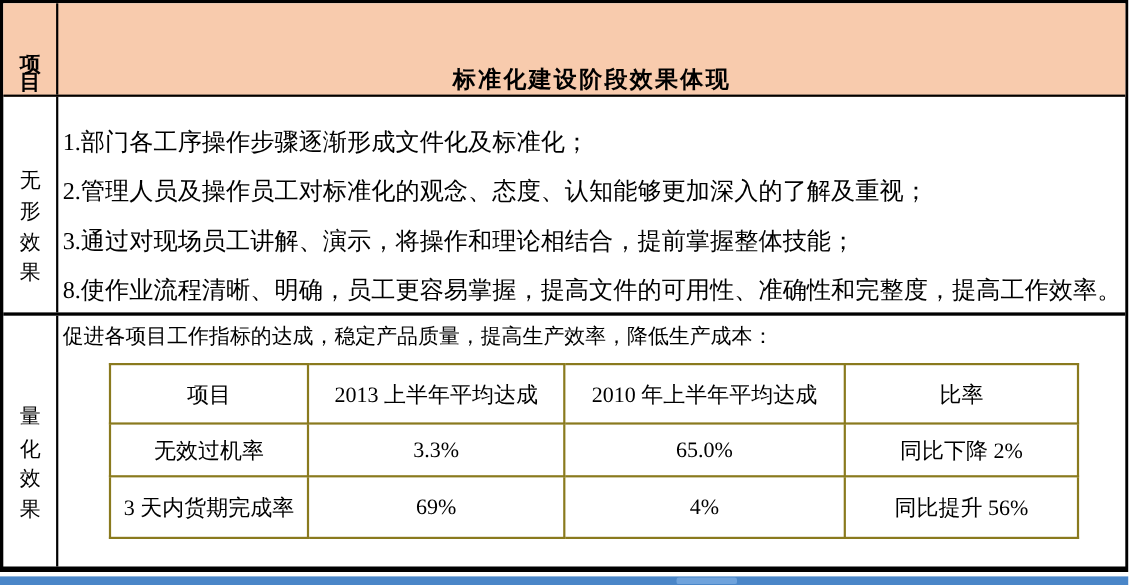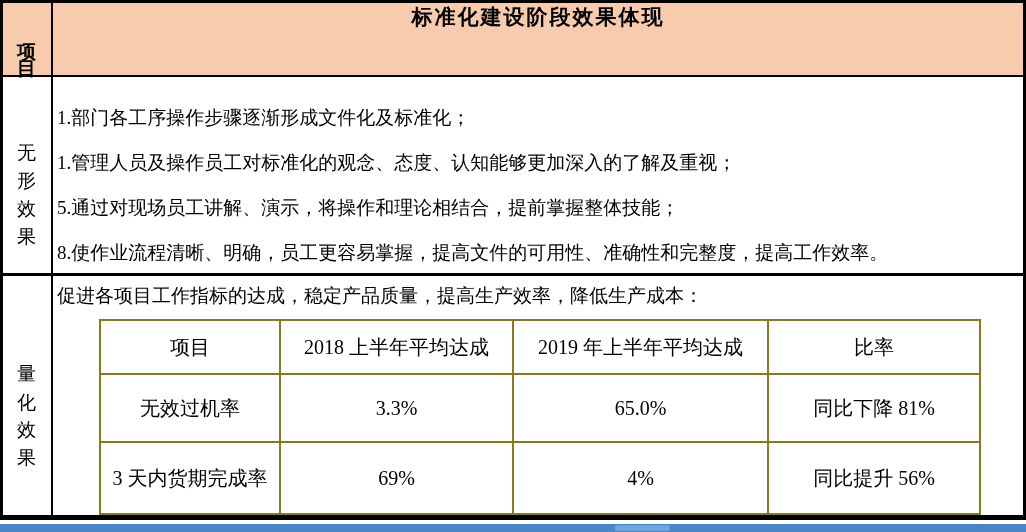--- a/index.html
+++ b/index.html
@@ -47,34 +47,34 @@
     writing-mode: vertical-lr;
     text-orientation: upright;
     font-size: 19px;
     color: #000;
     line-height: 1;
   }
   .vtext-2 { letter-spacing: 17px; font-weight: bold; margin-top: 14px; }
   .vtext-4 { letter-spacing: 28px; margin-top: 20px; }
   .title-cell {
     display: flex;
-    align-items: flex-start;
+    align-items: flex-end;
     justify-content: center;
   }
   .doc-title {
     font-size: 21px;
     font-weight: bold;
     color: #000;
     letter-spacing: 2px;
   }
   .effect-lines {
     padding: 18px 6px 0 4px;
   }
   .effect-lines .line {
-    font-size: 19px;
+    font-size: 22px;
     line-height: 45px;
     white-space: nowrap;
     color: #000;
   }
   .quant-main { padding: 5px 6px 0 4px; }
   .quant-intro {
     font-size: 19px;
     line-height: 30px;
     white-space: nowrap;
     color: #000;
@@ -88,22 +88,22 @@
   table.inner td, table.inner th {
     border: 2px solid #8A7A1E;
     text-align: center;
     vertical-align: middle;
     font-size: 20px;
     font-weight: normal;
     color: #000;
     padding: 0;
   }
   table.inner tr.hrow { height: 54px; }
-  table.inner tr.drow1 { height: 68px; }
-  table.inner tr.drow2 { height: 72px; }
+  table.inner tr.drow1 { height: 48px; }
+  table.inner tr.drow2 { height: 56px; }
   .col-c1 { width: 180px; }
   .col-c2 { width: 233px; }
   .col-c3 { width: 255px; }
   .col-c4 { width: 212px; }
   .bottom-bar {
     position: absolute;
     left: 0;
     bottom: 0;
     width: 1026px;
     height: 8px;
@@ -134,22 +134,22 @@
       </div>
     </div>
 
     <div class="row row-intangible">
       <div class="cell-label">
         <div class="vtext vtext-4">无形效果</div>
       </div>
       <div class="cell-main">
         <div class="effect-lines">
           <div class="line">1.部门各工序操作步骤逐渐形成文件化及标准化；</div>
-          <div class="line">1.管理人员及操作员工对标准化的观念、态度、认知能够更加深入的了解及重视；</div>
-          <div class="line">5.通过对现场员工讲解、演示，将操作和理论相结合，提前掌握整体技能；</div>
+          <div class="line">2.管理人员及操作员工对标准化的观念、态度、认知能够更加深入的了解及重视；</div>
+          <div class="line">3.通过对现场员工讲解、演示，将操作和理论相结合，提前掌握整体技能；</div>
           <div class="line">8.使作业流程清晰、明确，员工更容易掌握，提高文件的可用性、准确性和完整度，提高工作效率。</div>
         </div>
       </div>
     </div>
 
     <div class="row row-quant">
       <div class="cell-label">
         <div class="vtext vtext-4">量化效果</div>
       </div>
       <div class="cell-main quant-main">
@@ -158,29 +158,29 @@
         <table class="inner">
           <colgroup>
             <col class="col-c1">
               <col class="col-c2">
               <col class="col-c3">
               <col class="col-c4">
           </colgroup>
           <tbody>
               <tr class="hrow">
             <th>项目</th>
-            <th>2018 上半年平均达成</th>
-            <th>2019 年上半年平均达成</th>
+            <th>2013 上半年平均达成</th>
+            <th>2010 年上半年平均达成</th>
             <th>比率</th>
           </tr>
           <tr class="drow1">
             <td>无效过机率</td>
             <td>3.3%</td>
             <td>65.0%</td>
-            <td>同比下降 81%</td>
+            <td>同比下降 2%</td>
           </tr>
           <tr class="drow2">
             <td>3 天内货期完成率</td>
             <td>69%</td>
             <td>4%</td>
             <td>同比提升 56%</td>
           </tr>
         </tbody>
           </table>
       </div>

